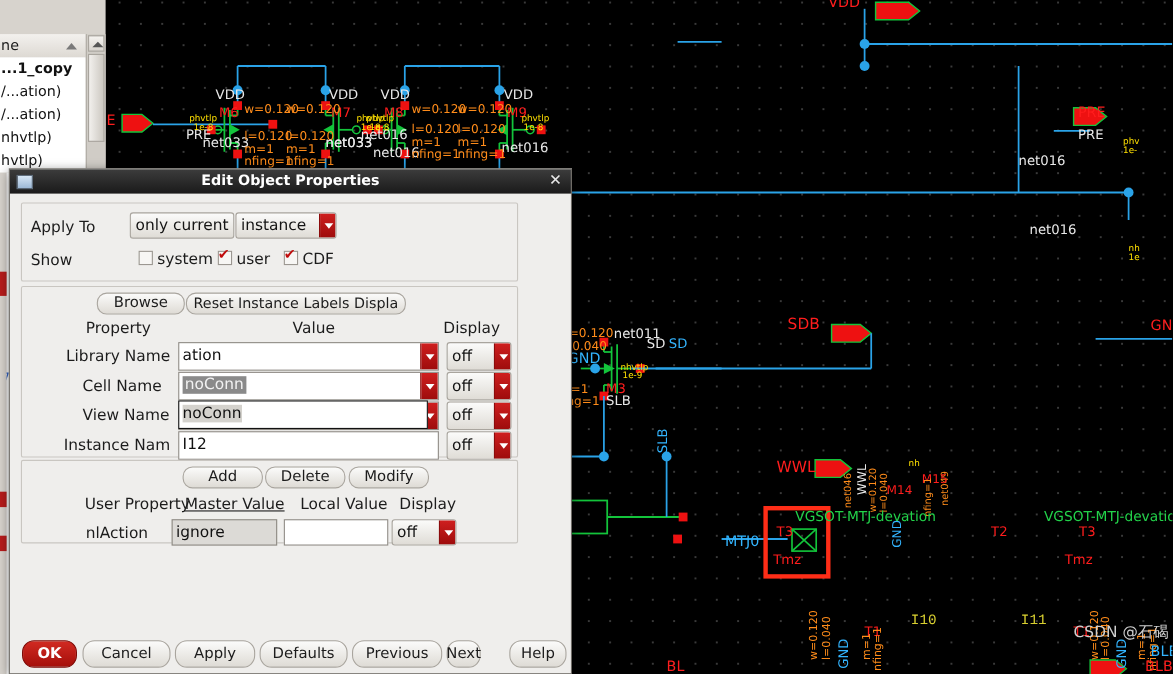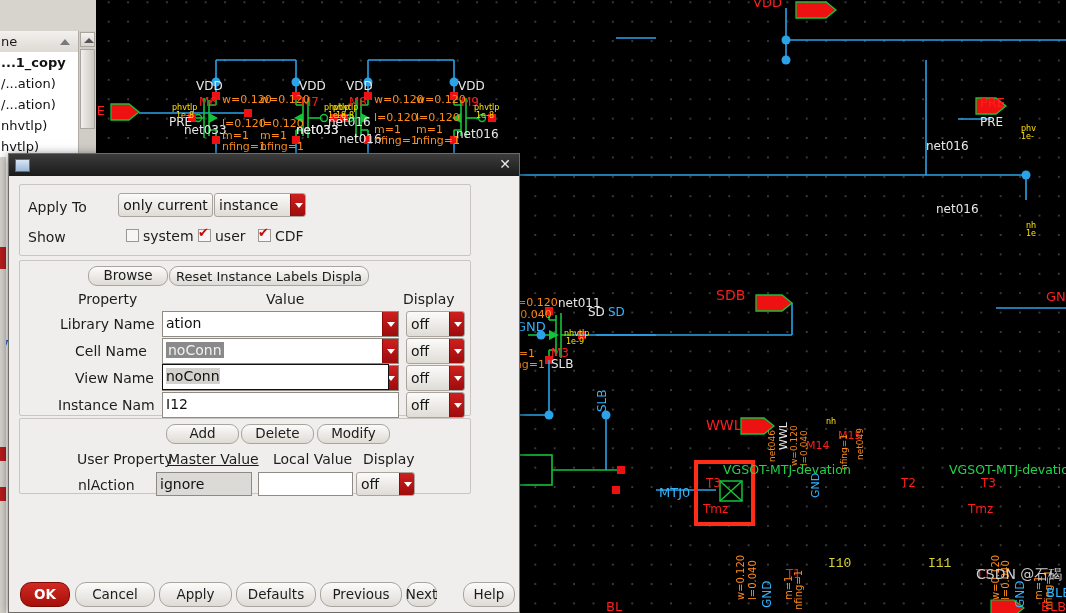--- a/index.html
+++ b/index.html
@@ -793,20 +793,21 @@
       <div style="position:absolute;left:0;top:90px;width:6px;height:22px;background:#b71c1c;"></div>
       <div style="position:absolute;left:0;top:290px;width:6px;height:14px;background:#b71c1c;"></div>
       <div style="position:absolute;left:0;top:330px;width:6px;height:14px;background:#b71c1c;"></div>
     </div>
   </div>
 
   <div id="dialog">
 
     <div id="titlebar">
       <div id="title-icon"></div>
+      <div class="tt">Edit Object Properties</div>
       <div id="title-close">✕</div>
     </div>
 
     <div class="panel" style="left:10px;top:30px;width:452px;height:72px;">
       <div class="dtext" style="left:8px;top:14px;">Apply To</div>
       <div class="dropbtn" style="left:98px;top:8px;width:95px;height:24px;text-align:center;padding-left:0;">
         <span>only current</span>
       </div>
       <div class="dropbtn" style="left:194px;top:8px;width:92px;height:24px;">
         <span>instance</span>

